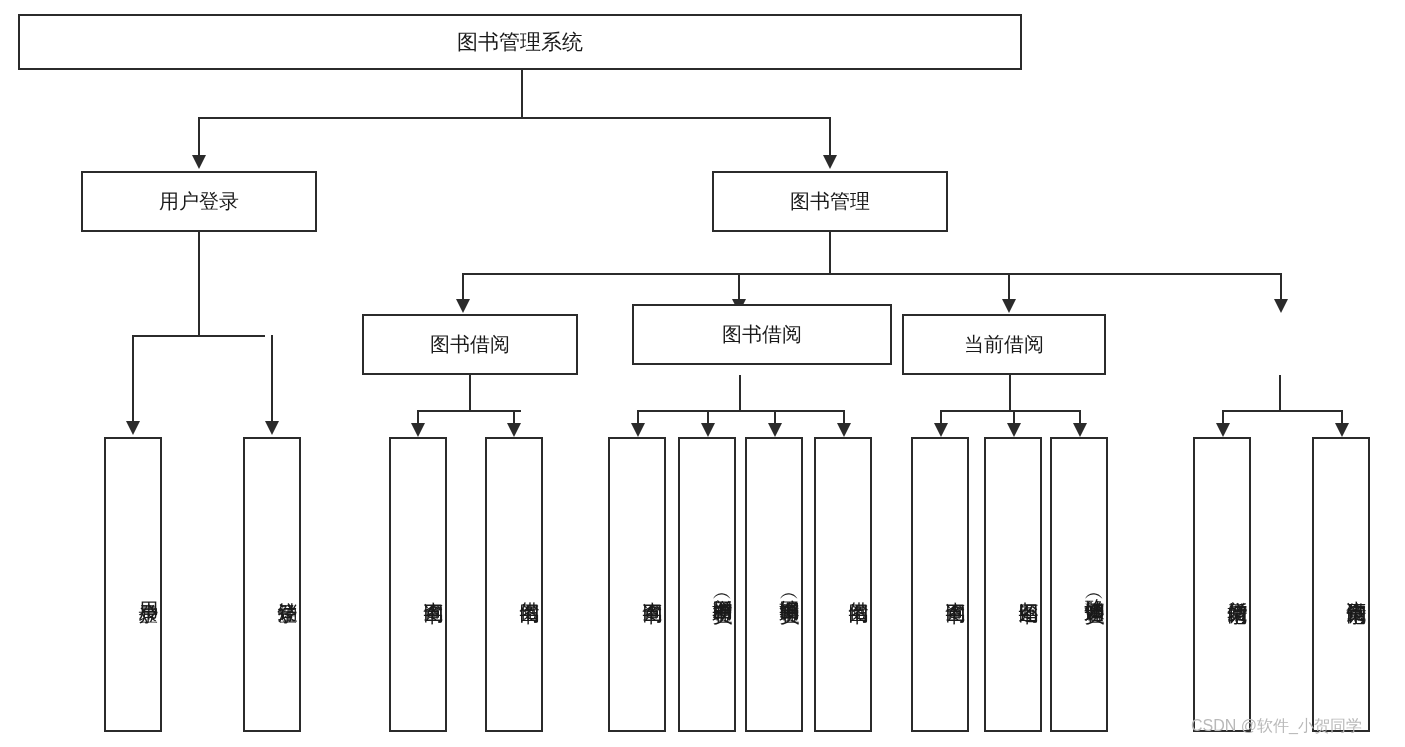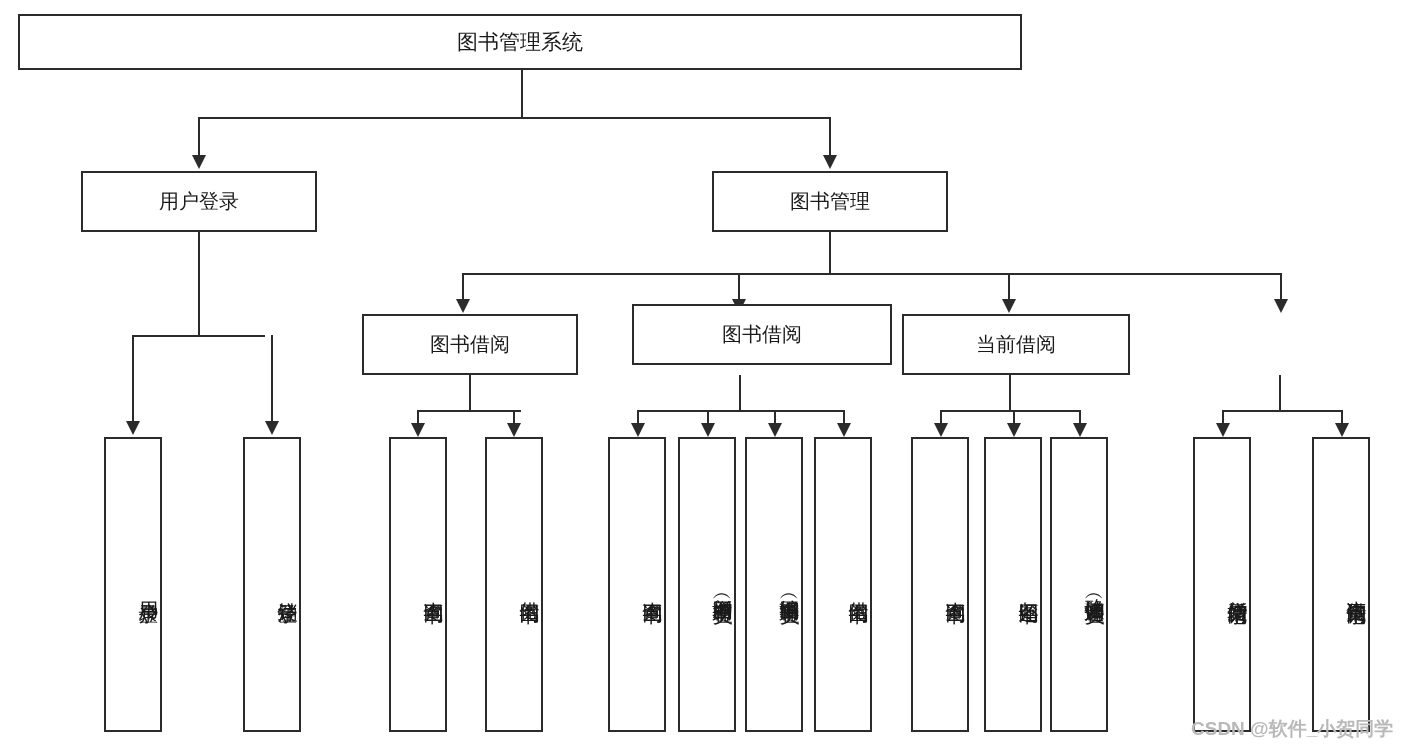--- a/index.html
+++ b/index.html
@@ -72,25 +72,24 @@
     position: absolute;
     width: 0;
     height: 0;
     border-left: 7px solid transparent;
     border-right: 7px solid transparent;
     border-top: 14px solid #2b2b2b;
   }
   
   #watermark {
     position: absolute;
-    font-size: 19px;
+    font-size: 16px;
     color: #b9b9b9;
     white-space: nowrap;
     pointer-events: none;
-    font-weight: bold;
   }
 </style>
 </head>
 <body>
 
 <div id="canvas">
 
   <div class="node root" style="left:18px; top:14px; width:1004px; height:56px;">
     <span>图书管理系统</span>
   </div>
@@ -132,21 +131,21 @@
 
   <div class="line-v" style="left:1280px; top:273px; height:28px;"></div>
   <div class="arrow" style="left:1274px; top:299px;"></div>
 
   <div class="node l3" style="left:362px; top:314px; width:216px; height:61px;">
     <span>图书借阅</span>
   </div>
   <div class="node l3" style="left:632px; top:304px; width:260px; height:61px;">
     <span>图书借阅</span>
   </div>
-  <div class="node l3" style="left:902px; top:314px; width:228px; height:61px;">
+  <div class="node l3" style="left:902px; top:314px; width:204px; height:61px;">
     <span>当前借阅</span>
   </div>
 
   <div class="line-v" style="left:469px; top:375px; height:36px;"></div>
   <div class="line-h" style="left:417px; top:410px; width:104px;"></div>
   <div class="line-v" style="left:417px; top:410px; height:15px;"></div>
   <div class="arrow" style="left:411px; top:423px;"></div>
   <div class="line-v" style="left:513px; top:410px; height:15px;"></div>
   <div class="arrow" style="left:507px; top:423px;"></div>
 

